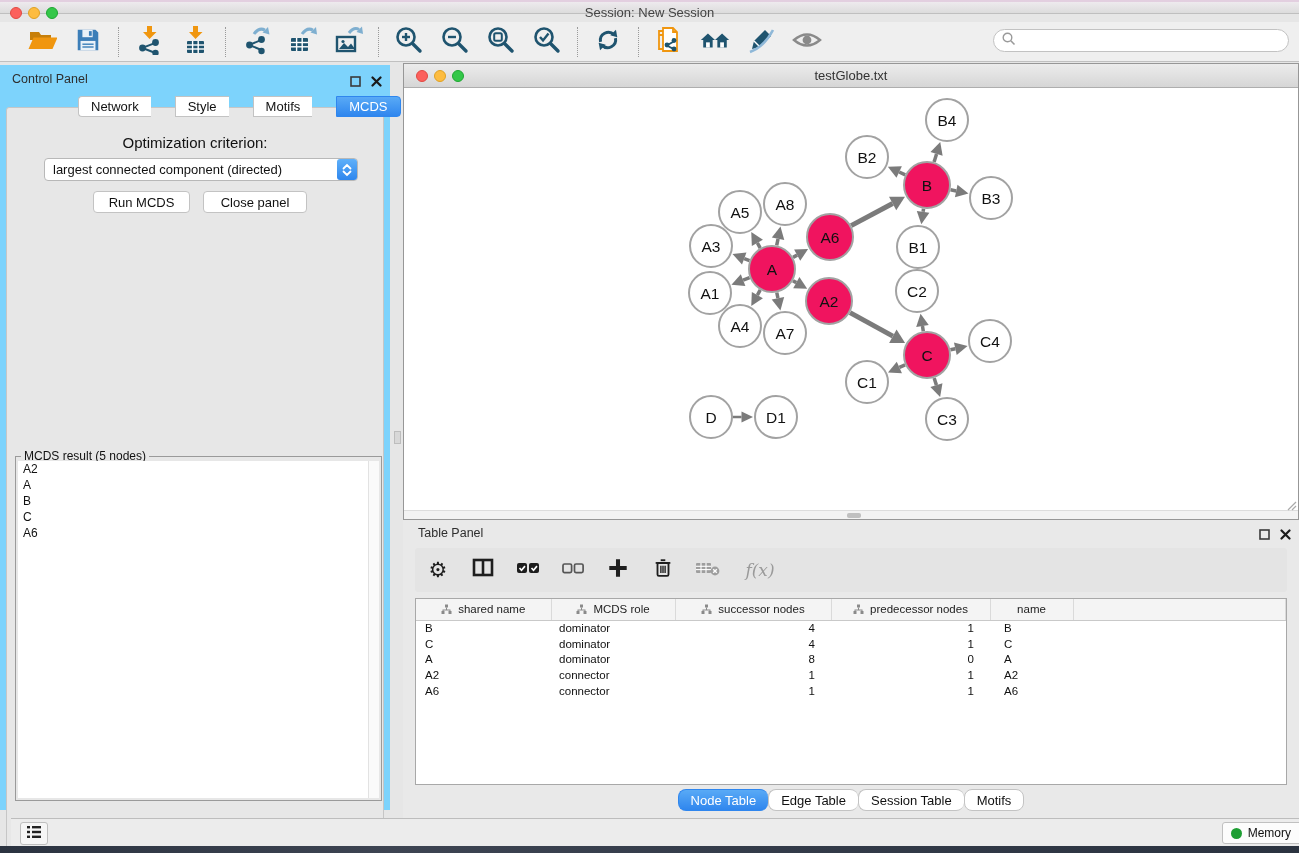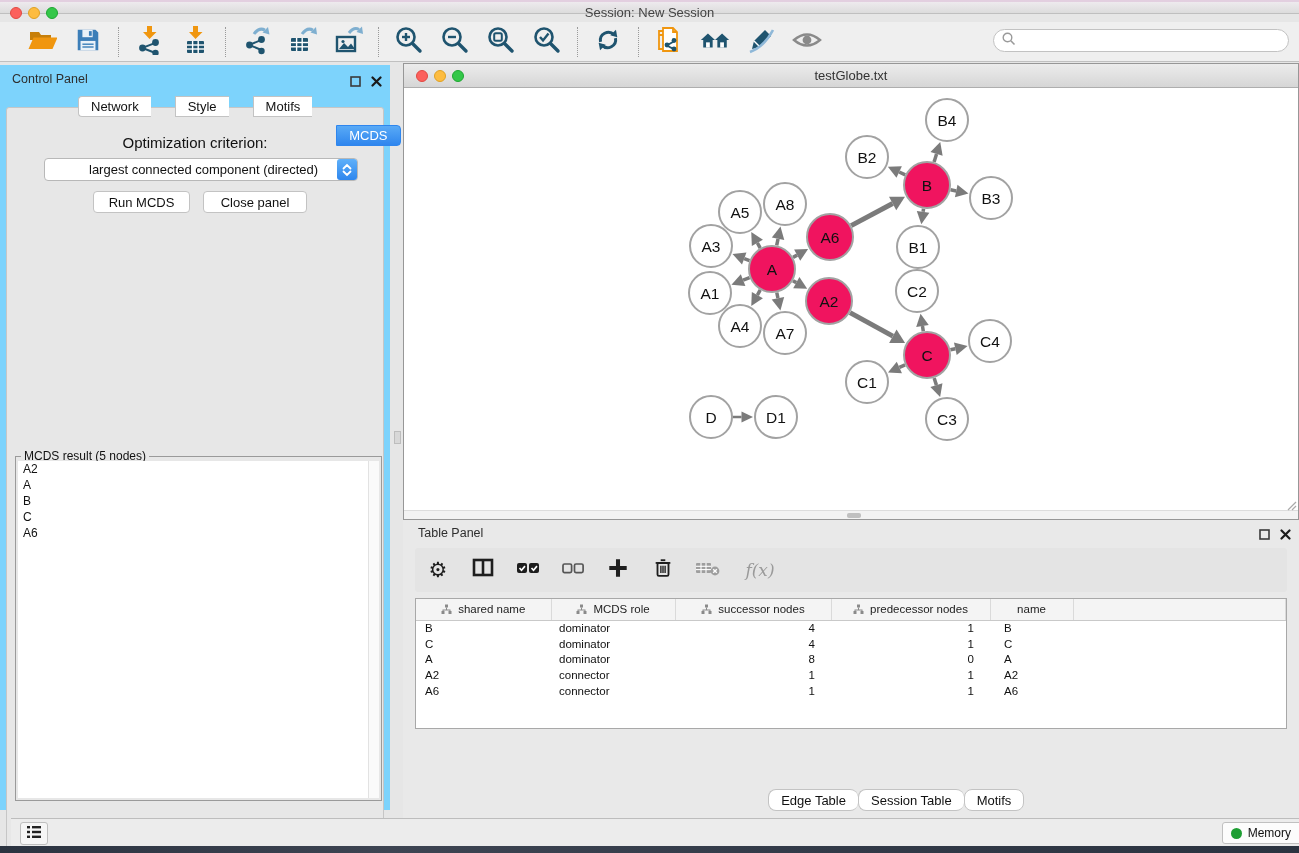--- a/index.html
+++ b/index.html
@@ -32,26 +32,26 @@
   
   .control-panel { left:0; top:65px; width:390px; height:745px; background:#7dd3fc; }
   .panel-title { font-size:12.5px; color:#2e2e2e; }
   .cp-head { position:absolute; left:12px; top:7px; }
   .panel-icons { position:absolute; right:8px; top:8px; display:flex; gap:10px; align-items:center; }
   .cp-tabs { position:absolute; left:78px; top:31px; display:flex; z-index:3;gap:24px; }
   .seg { border:1px solid #c3c3c3; background:#fff; font-size:13px; color:#111;
     padding:2px 12px; height:21px; display:flex; align-items:center; border-right:none; }
   .seg:first-child { border-radius:4px 0 0 4px; }
   .seg:last-child { border-right:1px solid #c3c3c3; border-radius:0 4px 4px 0; }
-  .seg.active { background:linear-gradient(#59aaf6,#2f86ee); color:#fff; border-color:#2f86ee;margin-top:29px; }
+  .seg.active { background:linear-gradient(#59aaf6,#2f86ee); color:#fff; border-color:#2f86ee; }
   .cp-content { position:absolute; left:6px; top:42px; width:378px; height:761px;
     background:#e7e7e7; border:1px solid #c6c6c6; border-radius:3px; }
   .opt-label { position:absolute; left:0; right:0; top:26px; text-align:center; font-size:15px; color:#111; }
   .combo { position:absolute; left:37px; top:50px; width:314px; height:23px; background:#fff;
-    border:1px solid #b8b8b8; border-radius:4px; display:flex; align-items:center;padding-left:36px; }
+    border:1px solid #b8b8b8; border-radius:4px; display:flex; align-items:center; }
   .combo .val { flex:1; font-size:13px; padding-left:8px; color:#111; white-space:nowrap; overflow:hidden; }
   .combo .step { width:20px; height:21px; margin:0; border-radius:3px;
     background:linear-gradient(#5fb0f9,#2e86ee); display:flex; flex-direction:column;
     align-items:center; justify-content:center; gap:1px; }
   .btn { background:#fff; border:1px solid #c3c3c3; border-radius:4px; font-size:13px;
     color:#111; display:flex; align-items:center; justify-content:center; height:22px; }
   .run-btn { position:absolute; left:86px; top:83px; width:97px; }
   .closep-btn { position:absolute; left:196px; top:83px; width:104px; }
   .groupbox { position:absolute; left:8px; top:348px; width:367px; height:345px;
     border:1px solid #9a9a9a; background:#e7e7e7; }
@@ -78,21 +78,21 @@
 
   
   .table-panel { left:403px; top:520px; width:896px; height:298px; background:#e9e9e9; }
   .tp-head { position:absolute; left:15px; top:6px; }
   .tp-toolbar { position:absolute; left:12px; top:28px; right:12px; height:44px; background:#e4e4e4;
     border-radius:3px; display:flex; align-items:center; gap:19px; padding-left:10px; }
   .tp-btn { width:26px; height:26px; display:flex; align-items:center; justify-content:center; }
   .gear-glyph { font-family:"DejaVu Sans",sans-serif; font-size:21px; color:#1e1e1e; line-height:1; }
   .fx-label { font-family:"DejaVu Serif","Liberation Serif",serif; font-style:italic;
     font-size:17px; color:#9a9a9a; }
-  .tp-tablewrap { position:absolute; left:12px; top:78px; width:872px; height:131px;
+  .tp-tablewrap { position:absolute; left:12px; top:78px; width:872px; height:187px;
     background:#fff; border:1px solid #a8a8a8; overflow:hidden; }
   table.datatable { border-collapse:collapse; width:100%; table-layout:fixed; }
   .datatable th { background:#f4f4f4; border-right:1px solid #dadada; border-bottom:1px solid #c9c9c9;
     height:21px; font-weight:normal; font-size:11.5px; color:#222; }
   .datatable th .hcell { display:flex; align-items:center; justify-content:center; gap:6px; }
   .datatable td { font-size:11.5px; color:#111; height:15.7px; white-space:nowrap; overflow:hidden; }
   .c0 { text-align:left; padding-left:9px; }
   .c1 { text-align:left; padding-left:8px; }
   .c2 { text-align:right; padding-right:16px; }
   .c3 { text-align:right; padding-right:16px; }

